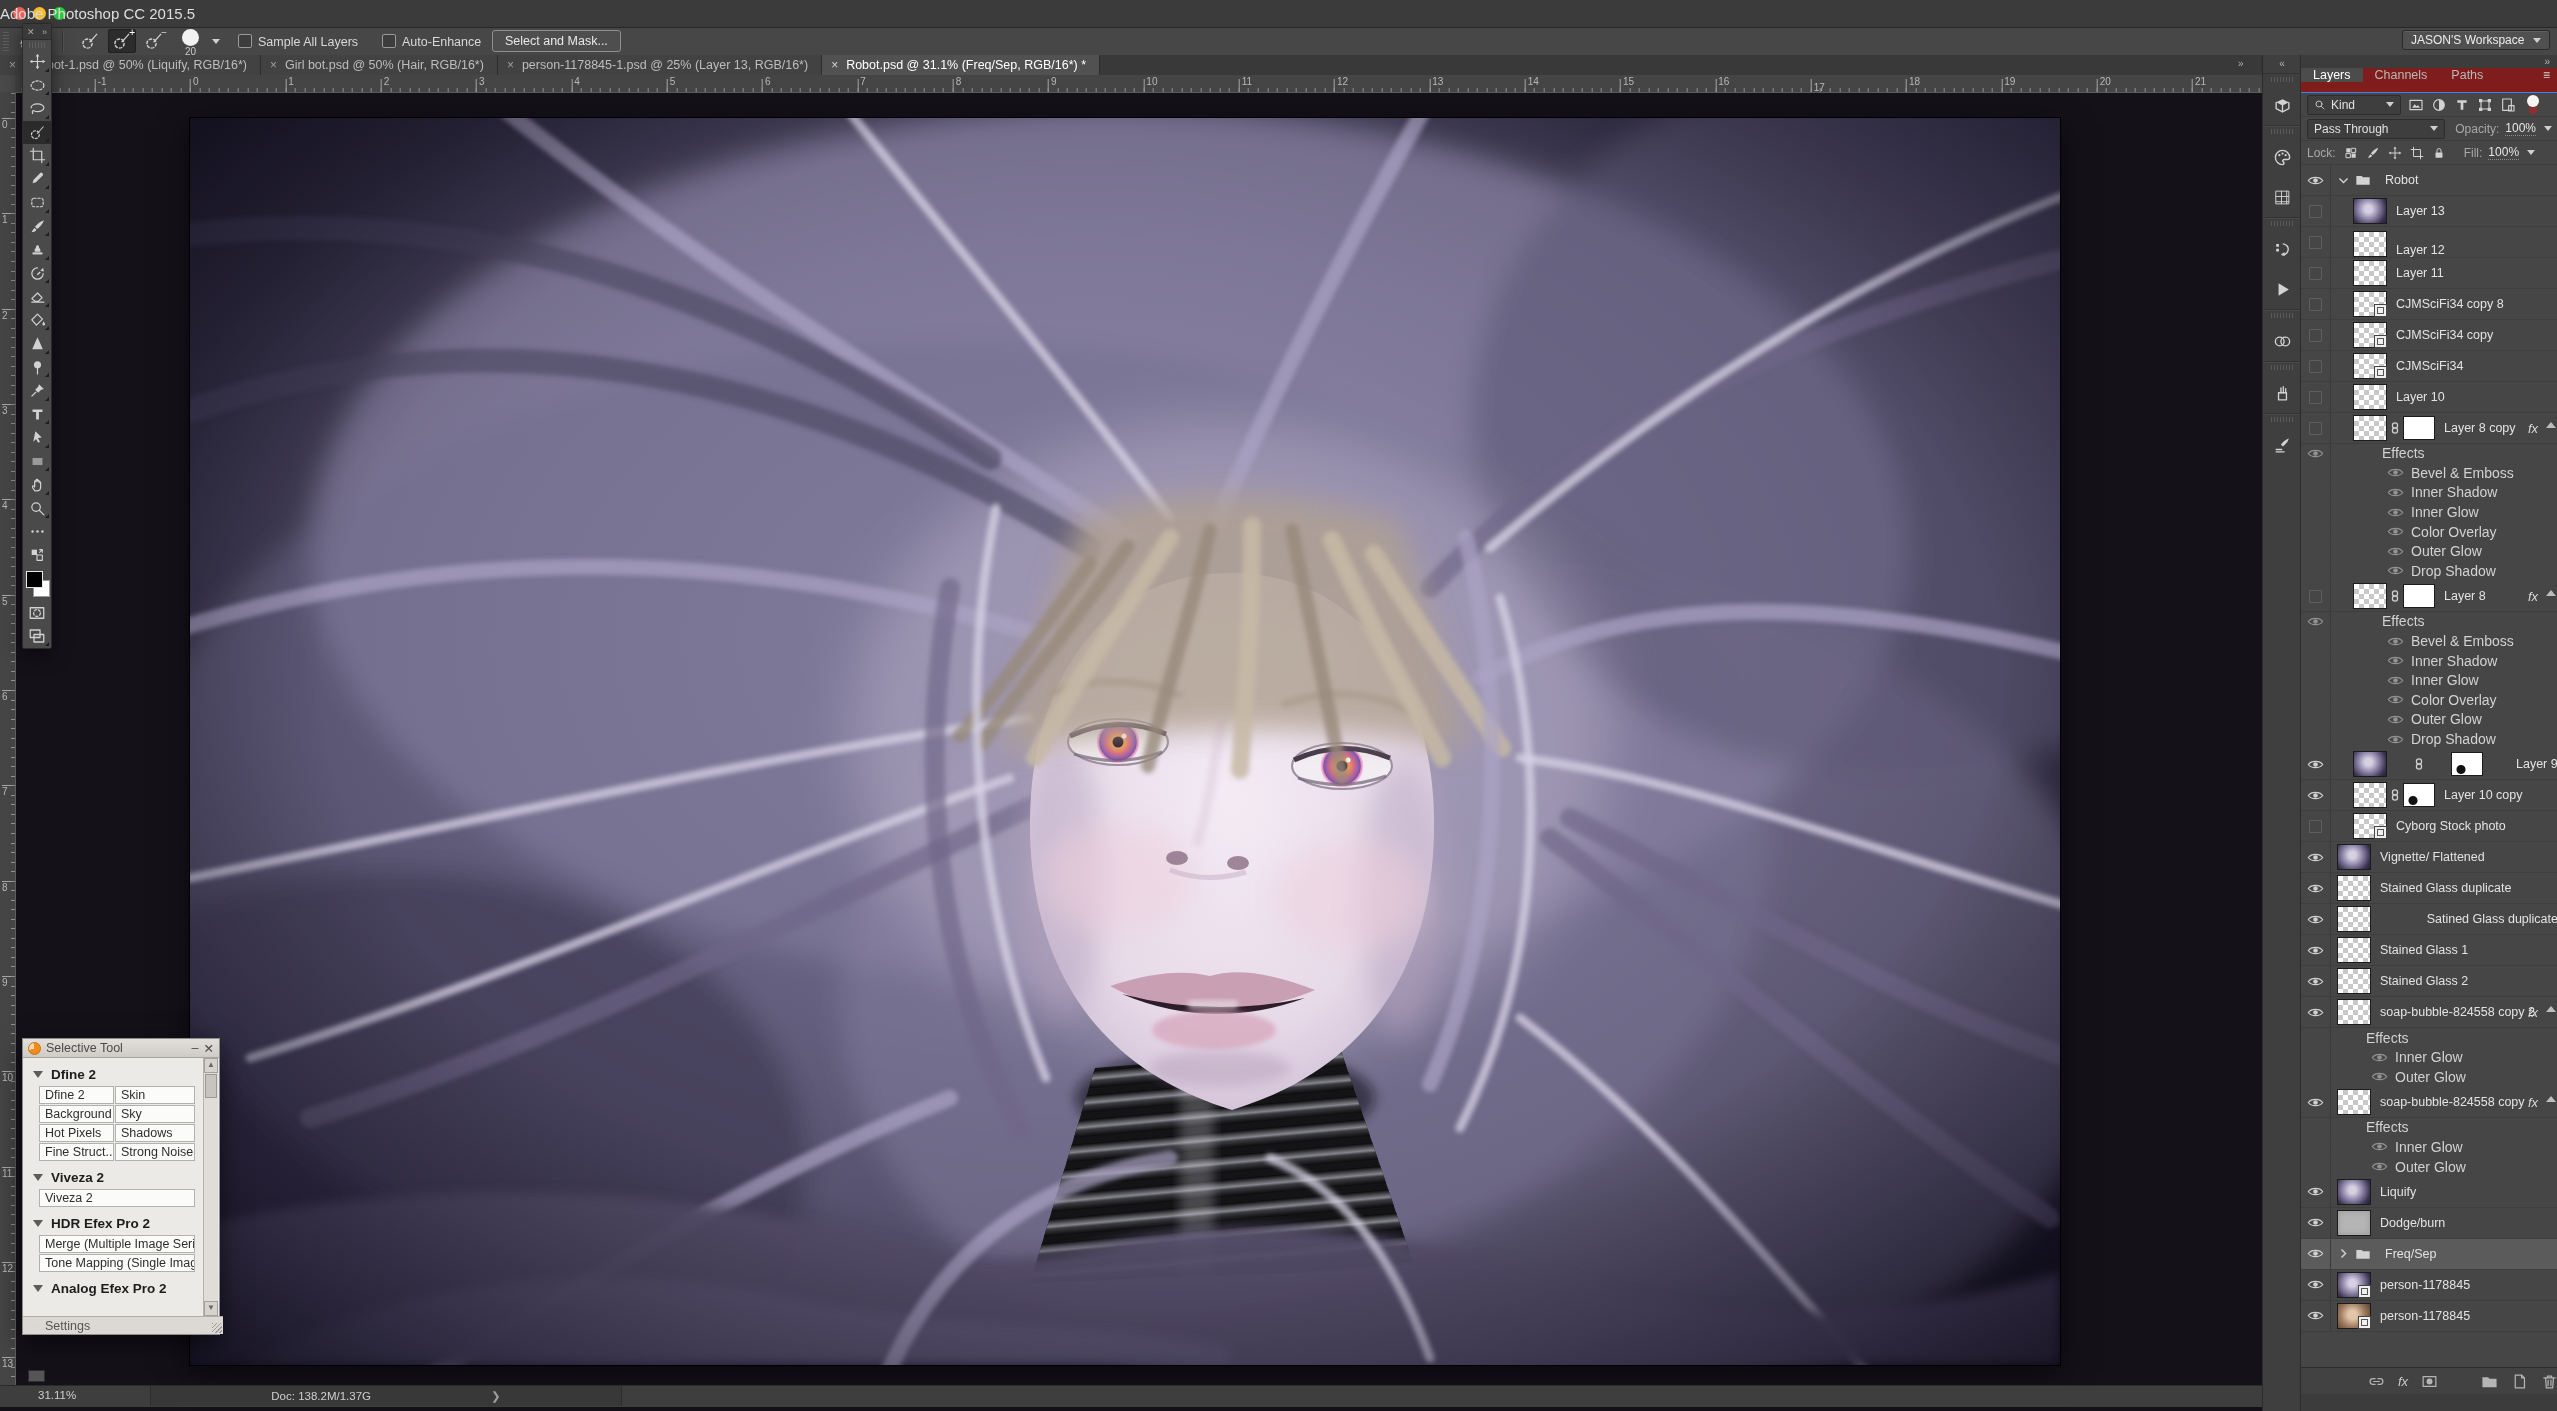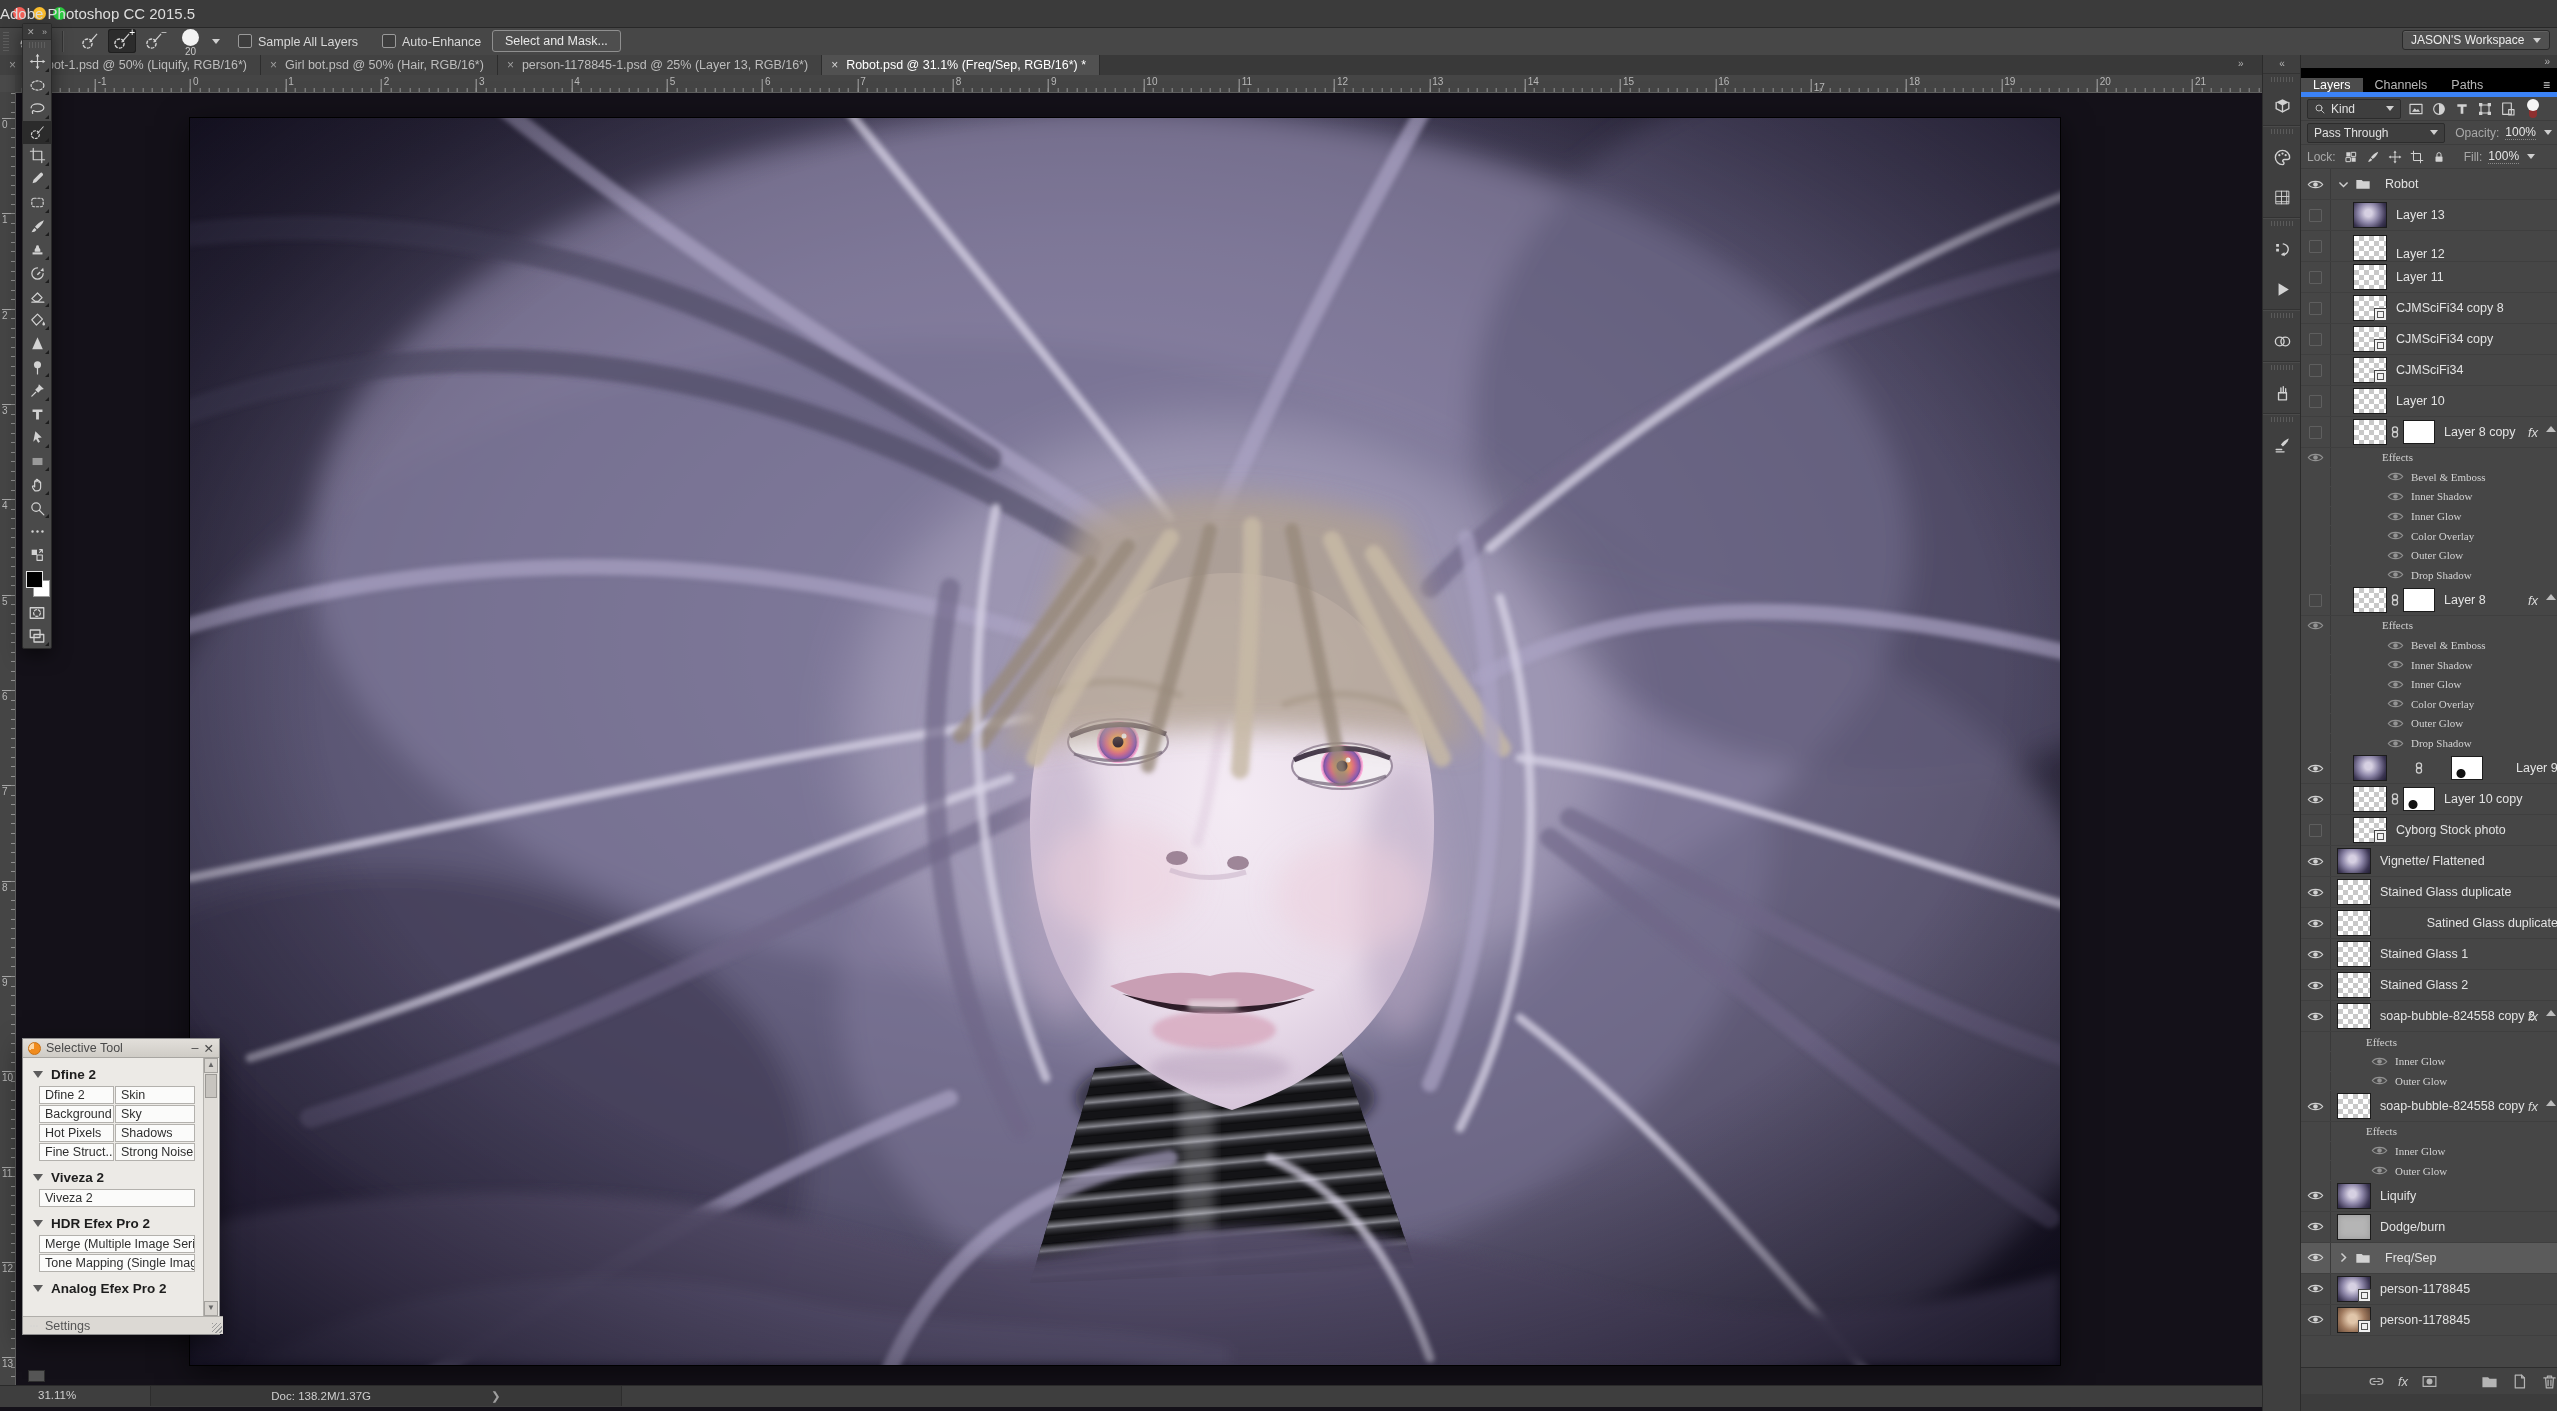--- a/index.html
+++ b/index.html
@@ -71,21 +71,21 @@
   
   .dock{left:2262px;top:55px;width:38px;height:1356px;background:#3f3f3f;border-left:1px solid #2b2b2b;}
   .dock .collapse{height:18px;color:#b5b5b5;font-size:10px;text-align:center;line-height:18px;border-bottom:1px solid #333;}
   .dockgrip{height:5px;margin:3px 8px;background:repeating-linear-gradient(90deg,#5a5a5a 0 1px,transparent 1px 3px);}
   .dockic{width:38px;height:40px;display:flex;align-items:center;justify-content:center;}
   .dockdiv{height:1px;background:#333;box-shadow:0 1px 0 #4a4a4a;}
 
   
   .panel{left:2300px;top:55px;width:257px;height:1356px;background:#464646;border-left:1px solid #2b2b2b;font-size:12px;}
   .p-mini{height:13px;background:#3c3c3c;color:#b5b5b5;font-size:10px;text-align:right;padding-right:8px;line-height:13px;}
-  .p-tabs{height:24px;background:#000000;display:flex;align-items:flex-end;border-bottom:5px solid #3b82f6;}
+  .p-tabs{height:24px;background:#7f1d1d;display:flex;align-items:flex-start;border-bottom:1px solid #3b82f6;}
   .p-tab{padding:0 12px;display:flex;align-items:center;color:#b8b8b8;font-size:12.5px;}
   .p-tab.active{background:#4c4c4c;color:#fff;}
   .p-menu{margin-left:auto;display:flex;align-items:center;padding-right:8px;}
   .p-row{position:relative;height:23px;display:flex;align-items:center;padding:0 6px;border-bottom:1px solid rgba(0,0,0,.12);}
   .sel-dd{display:flex;align-items:center;background:#3e3e3e;border:1px solid #2c2c2c;border-radius:2px;height:18px;padding:0 6px;gap:5px;color:#e0e0e0;}
   .dimlbl{color:#a8a8a8;}
   .val{color:#e6e6e6;border-bottom:1px dotted #8a8a8a;}
   .fi{margin-left:7px;}
   .toggle{width:14px;height:20px;position:relative;margin-left:10px;}
   .toggle .ball{position:absolute;left:1px;top:0;width:12px;height:12px;border-radius:50%;background:#f5f5f5;}
@@ -102,21 +102,21 @@
   .photo2{background:#b5b5b5;box-shadow:inset 0 0 6px #979797;}
   .photow{background:radial-gradient(circle at 45% 45%,#e0c5a9 0 20%,#a07a5e 55%,#523a2d 100%);}
   .sobadge{position:absolute;right:-1px;bottom:-1px;width:11px;height:11px;background:#f0f0f0;border:1px solid #444;box-shadow:inset 0 0 0 2px #f0f0f0,inset 0 0 0 3px #555;}
   .maskthumb{width:30px;height:22px;background:#fff;border:1px solid #1c1c1c;flex:none;}
   .maskthumb.marked{background:#fff radial-gradient(circle at 30% 75%,#111 0 4px,transparent 5px);}
   .lname{margin-left:9px;color:#e3e3e3;font-size:12.5px;white-space:nowrap;}
   .fxtag{position:absolute;right:20px;font-style:italic;font-size:13px;color:#d9d9d9;}
   .fxcol{position:absolute;right:2px;top:9px;width:0;height:0;border-left:5px solid transparent;border-right:5px solid transparent;border-bottom:6px solid #bdbdbd;}
   .erow{position:relative;display:flex;align-items:center;height:18.6px;border-bottom:1px solid rgba(0,0,0,0);}
   .erow .eyecell{align-self:stretch;}
-  .ename{color:#d2d2d2;font-size:11px;margin-left:7px;white-space:nowrap;font-family:Liberation Serif, serif;}
+  .ename{color:#d2d2d2;font-size:14px;margin-left:7px;white-space:nowrap;}
   .dimeye{opacity:.55;}
   .pbottom{position:absolute;left:0;bottom:17px;width:257px;height:26px;background:#424242;border-top:1px solid #2e2e2e;display:flex;align-items:center;justify-content:flex-end;gap:13px;padding-right:10px;}
   .pfoot{position:absolute;left:0;bottom:0;width:257px;height:17px;background:#3c3c3c;}
 
   
   .nik{left:22px;top:1038px;width:196px;height:295px;background:#eceae6;border:1px solid #8d8d8d;box-shadow:0 8px 24px rgba(0,0,0,.55);font-size:13px;color:#333;}
   .nik-title{height:18px;background:linear-gradient(#e2dfda,#cfccc6);border-bottom:1px solid #a8a6a2;display:flex;align-items:center;padding:0 5px;gap:5px;color:#4a4a4a;font-size:12.5px;}
   .nikicon{width:11px;height:11px;border-radius:50%;background:conic-gradient(#f08b1d 0 70%,#fbd6a6 70% 100%);border:1px solid #c96f10;}
   .nik-body{position:absolute;left:0;top:19px;right:0;bottom:18px;overflow:hidden;}
   .nik-sec{display:flex;align-items:center;gap:8px;margin:9px 0 4px 10px;font-weight:bold;font-size:13.5px;color:#1d1d1d;}

